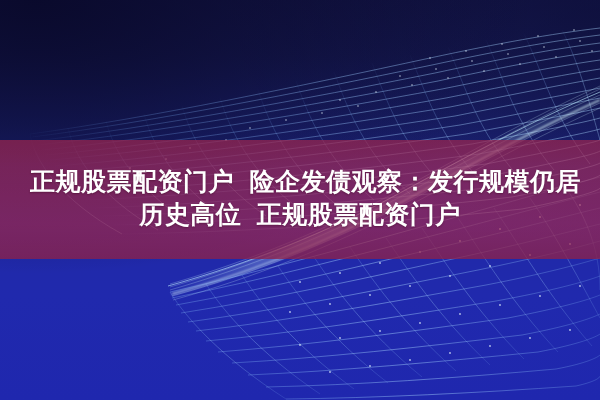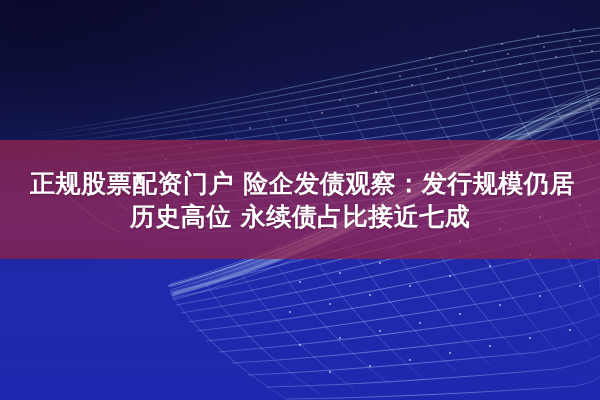--- a/index.html
+++ b/index.html
@@ -10,20 +10,21 @@
   body {
     font-family: "DejaVu Sans", "Liberation Sans", sans-serif;
   }
 
   #banner {
     position: relative;
     width: 600px;
     height: 400px;
     overflow: hidden;
     background: #1a1f6e;
+    font-family: Liberation Mono, monospace;
   }
 
   
   .bg-base {
     position: absolute;
     inset: 0;
     background: linear-gradient(180deg,
         #15164a 0%,
         #171a55 14%,
         #1b2170 32%,
@@ -275,16 +276,16 @@
       <circle cx="570" cy="330" r="0.9"></circle>
     </g>
   </svg>
 
   <div class="band">
     <div class="band-shade"></div>
   </div>
 
   <div class="headline">
     <div class="hl-line hl-line-1">正规股票配资门户 险企发债观察：发行规模仍居</div>
-    <div class="hl-line hl-line-2">历史高位 永续债占比接近七成</div>
+    <div class="hl-line hl-line-2">历史高位 正规股票配资门户</div>
   </div>
 
 </div>
 
 </body></html>

